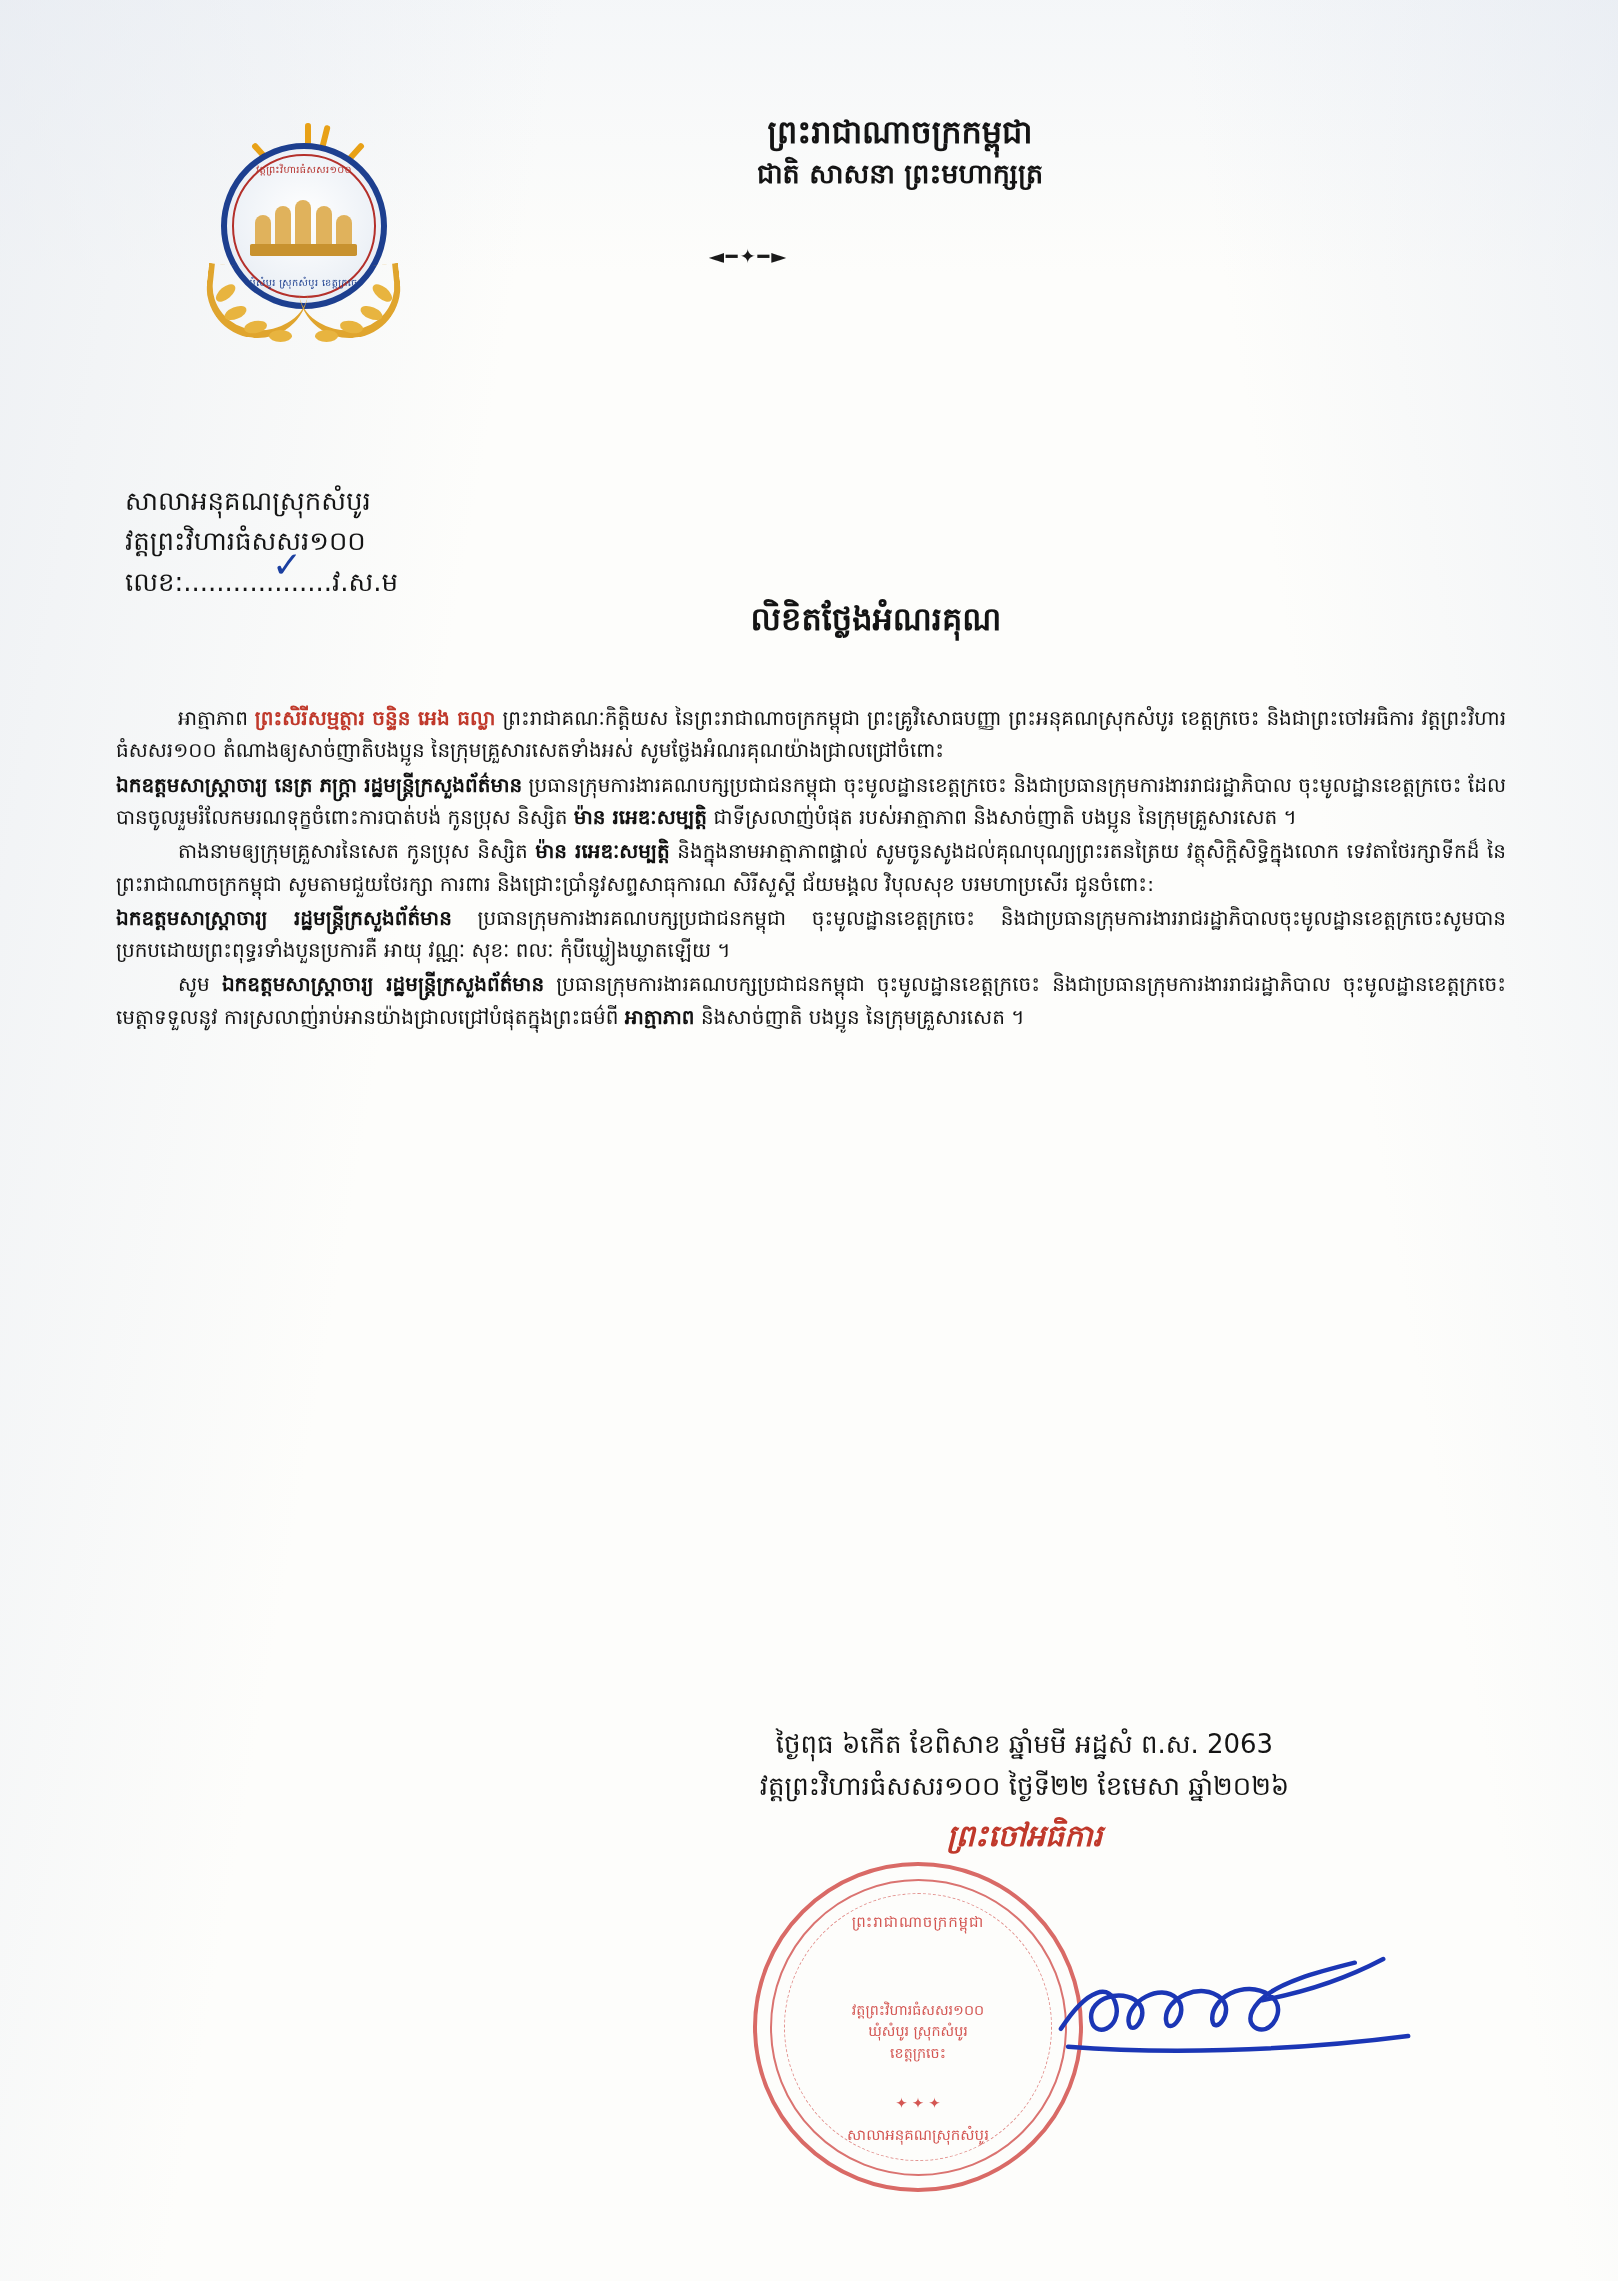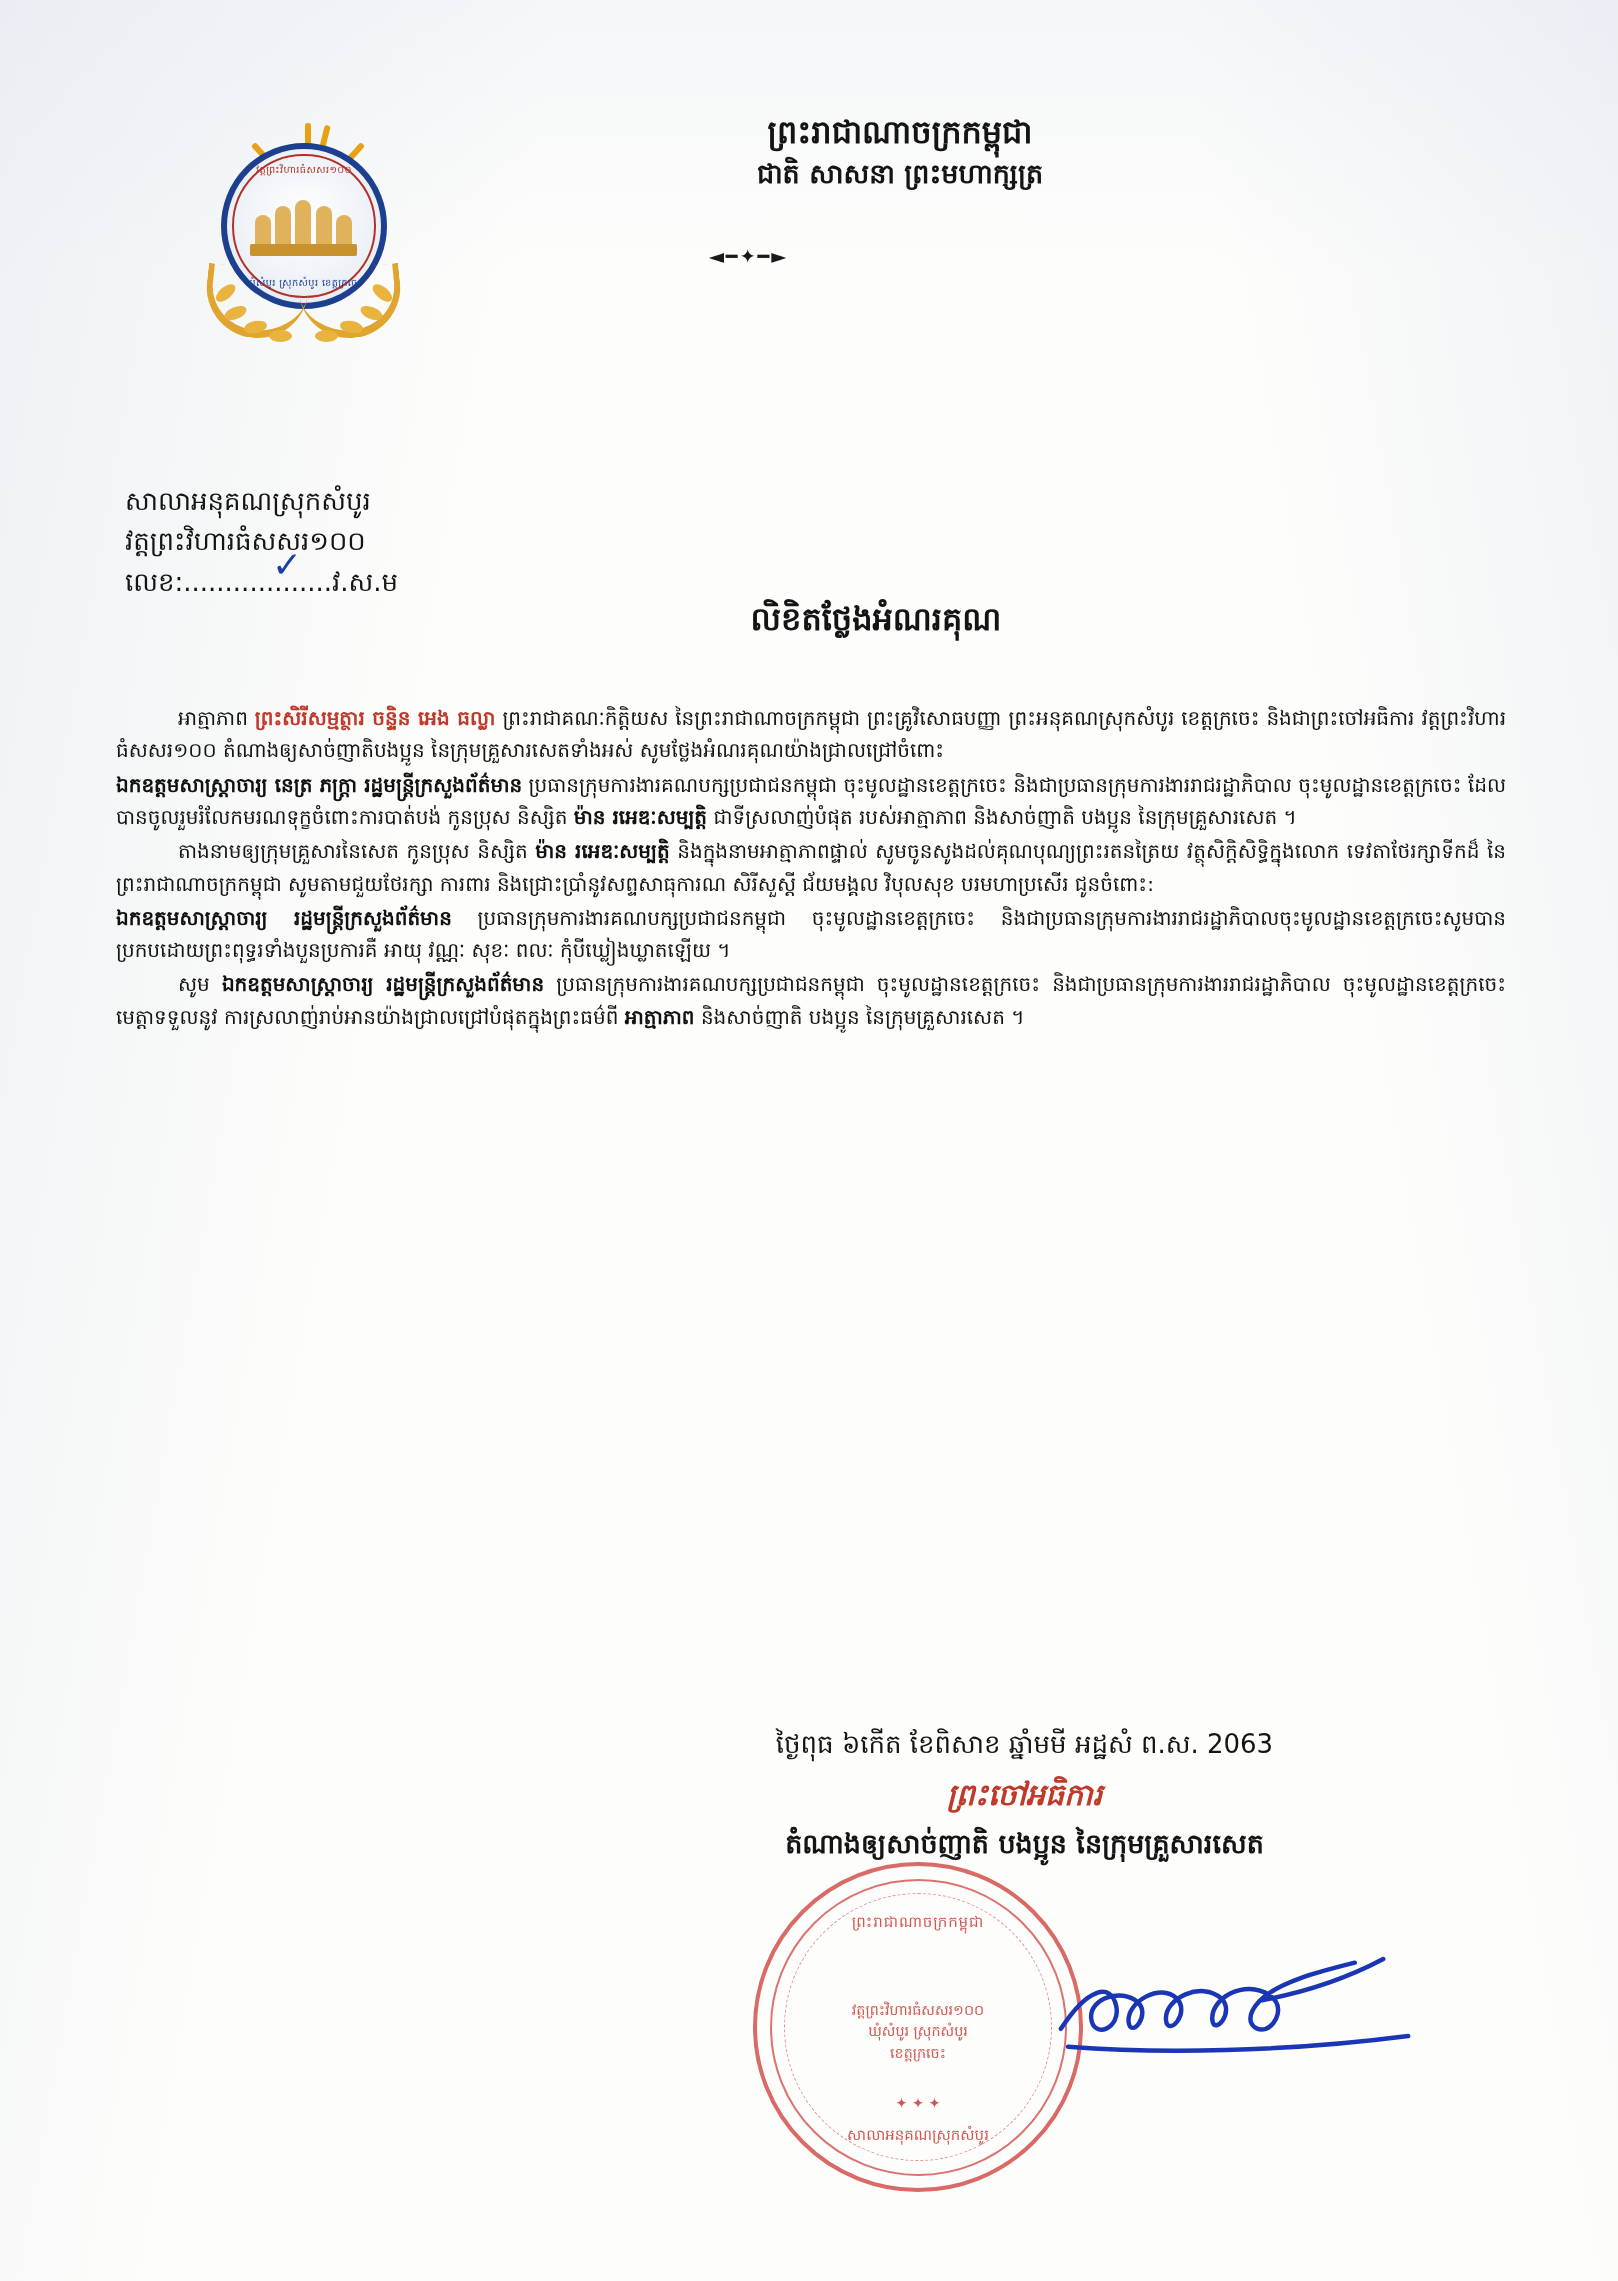--- a/index.html
+++ b/index.html
@@ -408,22 +408,22 @@
     <div class="body" id="body-container">
         <p class="indent"><span>អាត្មាភាព </span><span class="b-red">ព្រះសិរីសម្មត្ថារ ចន្ទិន អេង ធល្លា</span><span> ព្រះរាជាគណៈកិត្តិយស នៃព្រះរាជាណាចក្រកម្ពុជា ព្រះគ្រូវិសោធបញ្ញា ព្រះអនុគណស្រុកសំបូរ ខេត្តក្រចេះ    និងជាព្រះចៅអធិការ វត្តព្រះវិហារធំសសរ១០០ តំណាងឲ្យសាច់ញាតិបងប្អូន     នៃក្រុមគ្រួសារសេតទាំងអស់     សូមថ្លែងអំណរគុណយ៉ាងជ្រាលជ្រៅចំពោះ</span></p>
         <p><span class="b-bold">ឯកឧត្តមសាស្ត្រាចារ្យ  នេត្រ  ភក្ត្រា  រដ្ឋមន្ត្រីក្រសួងព័ត៌មាន</span><span> ប្រធានក្រុមការងារគណបក្សប្រជាជនកម្ពុជា    ចុះមូលដ្ឋានខេត្តក្រចេះ    និងជាប្រធានក្រុមការងាររាជរដ្ឋាភិបាល    ចុះមូលដ្ឋានខេត្តក្រចេះ ដែលបានចូលរួមរំលែកមរណទុក្ខចំពោះការបាត់បង់ កូនប្រុស និស្សិត </span><span class="b-bold">ម៉ាន  រអេឌៈសម្បត្តិ</span><span> ជាទីស្រលាញ់បំផុត របស់អាត្មាភាព និងសាច់ញាតិ បងប្អូន នៃក្រុមគ្រួសារសេត ។</span></p>
         <p class="indent"><span>តាងនាមឲ្យក្រុមគ្រួសារនៃសេត កូនប្រុស និស្សិត </span><span class="b-bold">ម៉ាន  រអេឌៈសម្បត្តិ</span><span> និងក្នុងនាមអាត្មាភាពផ្ទាល់ សូមចូនសូងដល់គុណបុណ្យព្រះរតនត្រៃយ វត្ថុសិក្តិសិទ្ធិក្នុងលោក ទេវតាថែរក្សាទីកដ៏ នៃព្រះរាជាណាចក្រកម្ពុជា សូមតាមជួយថែរក្សា ការពារ និងជ្រោះប្រាំនូវសព្ទសាធុការណ សិរីសួស្តី ជ័យមង្គល វិបុលសុខ បរមហាប្រសើរ ជូនចំពោះ:</span></p>
         <p><span class="b-bold">ឯកឧត្តមសាស្ត្រាចារ្យ    រដ្ឋមន្ត្រីក្រសួងព័ត៌មាន</span><span> ប្រធានក្រុមការងារគណបក្សប្រជាជនកម្ពុជា ចុះមូលដ្ឋានខេត្តក្រចេះ និងជាប្រធានក្រុមការងាររាជរដ្ឋាភិបាលចុះមូលដ្ឋានខេត្តក្រចេះសូមបាន ប្រកបដោយព្រះពុទ្ធរទាំងបួនប្រការគឺ អាយុ វណ្ណៈ សុខៈ ពលៈ កុំបីឃ្លៀងឃ្លាតឡើយ ។</span></p>
         <p class="indent"><span>សូម </span><span class="b-bold">ឯកឧត្តមសាស្ត្រាចារ្យ  រដ្ឋមន្ត្រីក្រសួងព័ត៌មាន</span><span> ប្រធានក្រុមការងារគណបក្សប្រជាជនកម្ពុជា ចុះមូលដ្ឋានខេត្តក្រចេះ       និងជាប្រធានក្រុមការងាររាជរដ្ឋាភិបាល      ចុះមូលដ្ឋានខេត្តក្រចេះ     មេត្តាទទួលនូវ ការស្រលាញ់រាប់អានយ៉ាងជ្រាលជ្រៅបំផុតក្នុងព្រះធម៌ពី </span><span class="b-bold">អាត្មាភាព</span><span> និងសាច់ញាតិ បងប្អូន នៃក្រុមគ្រួសារសេត ។</span></p>
       </div>
 
     <div class="closing">
       <div>ថ្ងៃពុធ ៦កើត ខែពិសាខ ឆ្នាំមមី អដ្ឋសំ ព.ស. 2063</div>
+      <div>វត្តព្រះវិហារធំសសរ១០០ ថ្ងៃទី២២ ខែមេសា ឆ្នាំ២០២៦</div>
       <div class="title-red">ព្រះចៅអធិការ</div>
-      <div class="role">តំណាងឲ្យសាច់ញាតិ បងប្អូន នៃក្រុមគ្រួសារសេត</div>
     </div>
 
     <div class="seal">
       <div class="ring2"></div>
       <div class="ring3"></div>
       <div class="top-text">ព្រះរាជាណាចក្រកម្ពុជា</div>
       <div class="mid" style="white-space:pre-line;">វត្តព្រះវិហារធំសសរ១០០
 ឃុំសំបូរ ស្រុកសំបូរ
 ខេត្តក្រចេះ</div>
       <div class="starline">✦ ✦ ✦</div>

